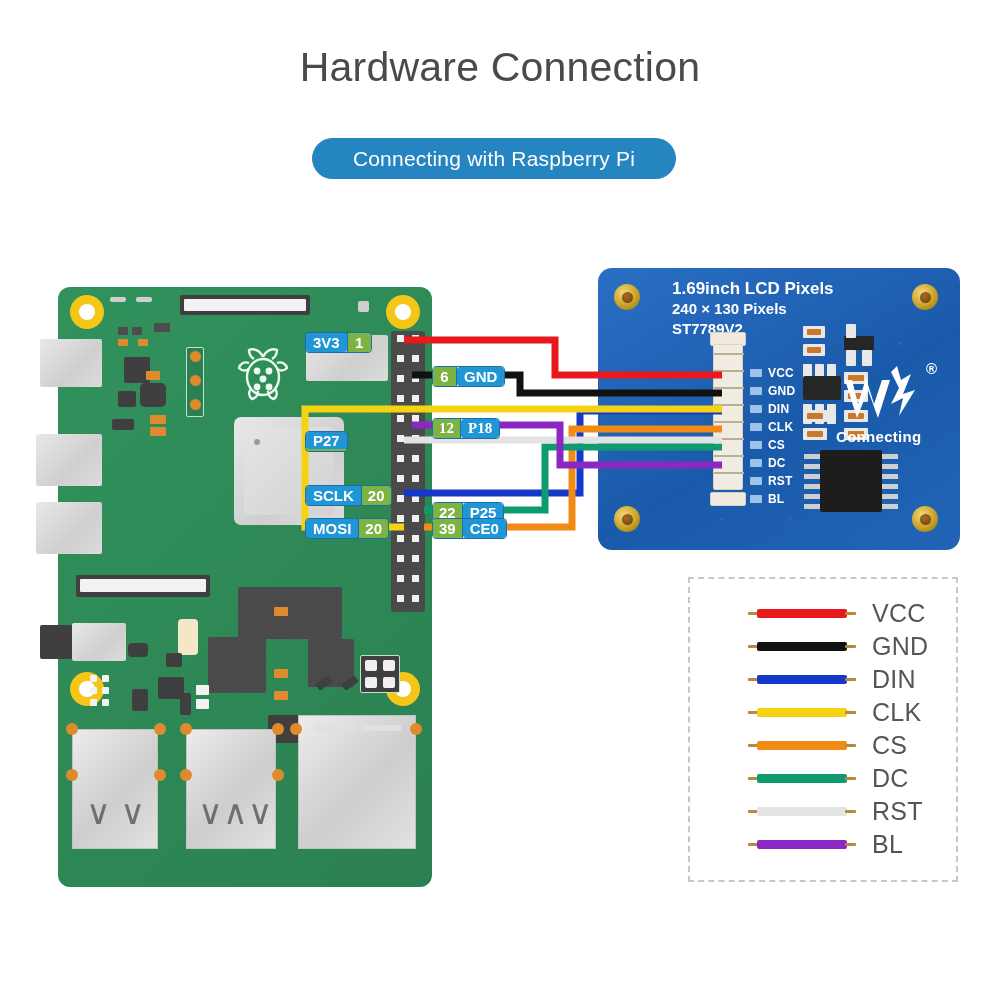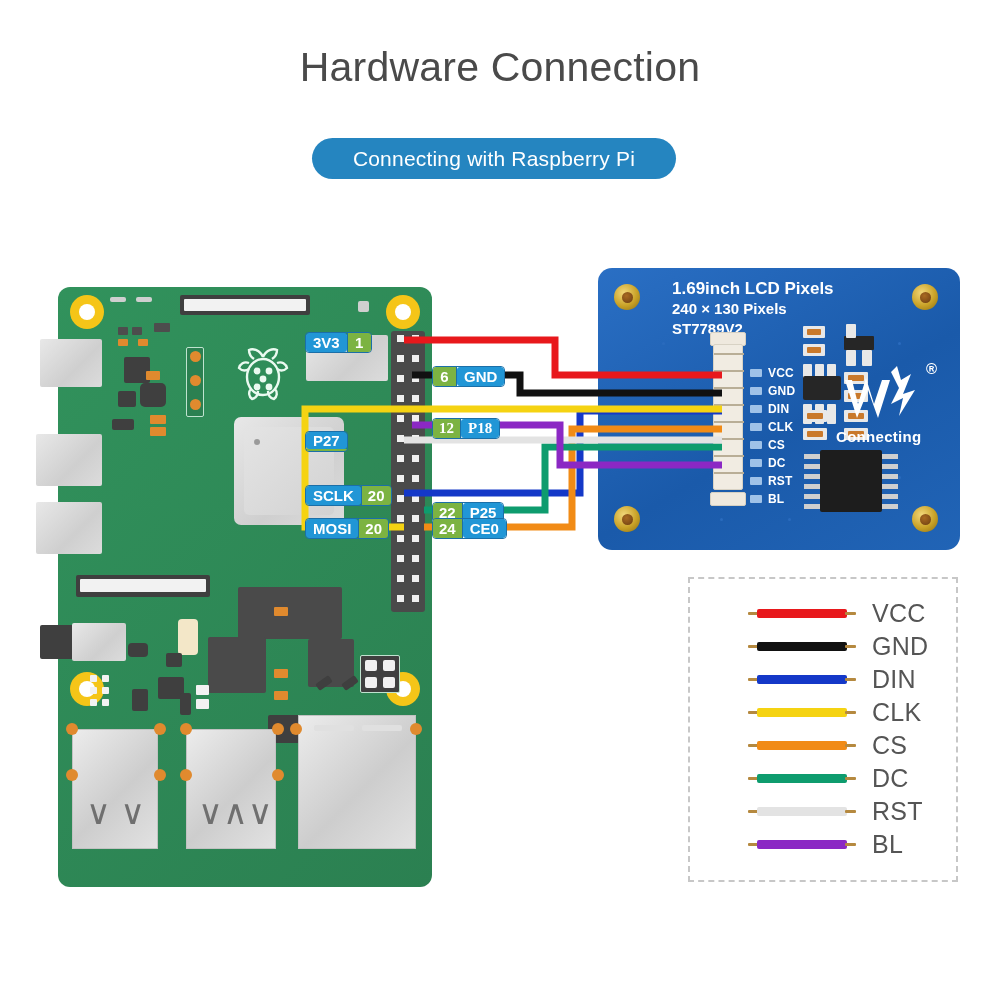--- a/index.html
+++ b/index.html
@@ -461,21 +461,21 @@
 </div>
 <div class="pin-label rev" style="left:432px; top:502px;">
   <span class="no">22</span>
   <span class="nm">P25</span>
 </div>
 <div class="pin-label" style="left:305px; top:518px;">
   <span class="nm">MOSI</span>
   <span class="no">20</span>
 </div>
 <div class="pin-label rev" style="left:432px; top:518px;">
-  <span class="no">24</span>
+  <span class="no">39</span>
   <span class="nm">CE0</span>
 </div>
 
 <div id="legend">
   <div class="legend-row" style="top:18px;">
     <div class="legend-wire">
       <div class="tipL"></div>
         <div class="body" id="lw0" style="background: rgb(232, 24, 28);"></div>
         <div class="tipR"></div>
     </div>

